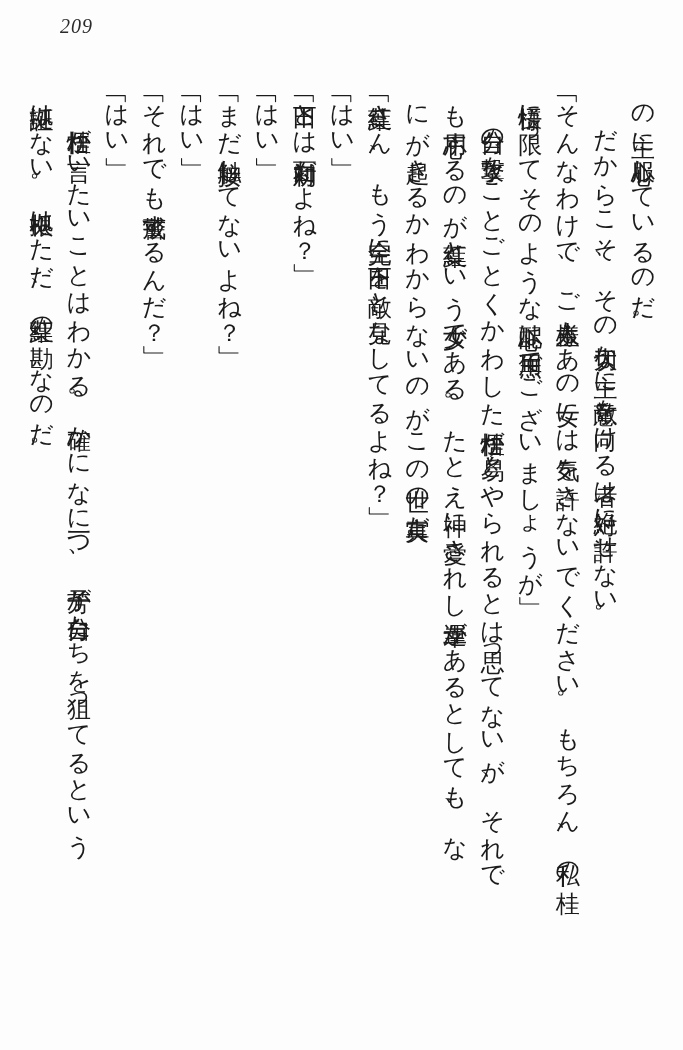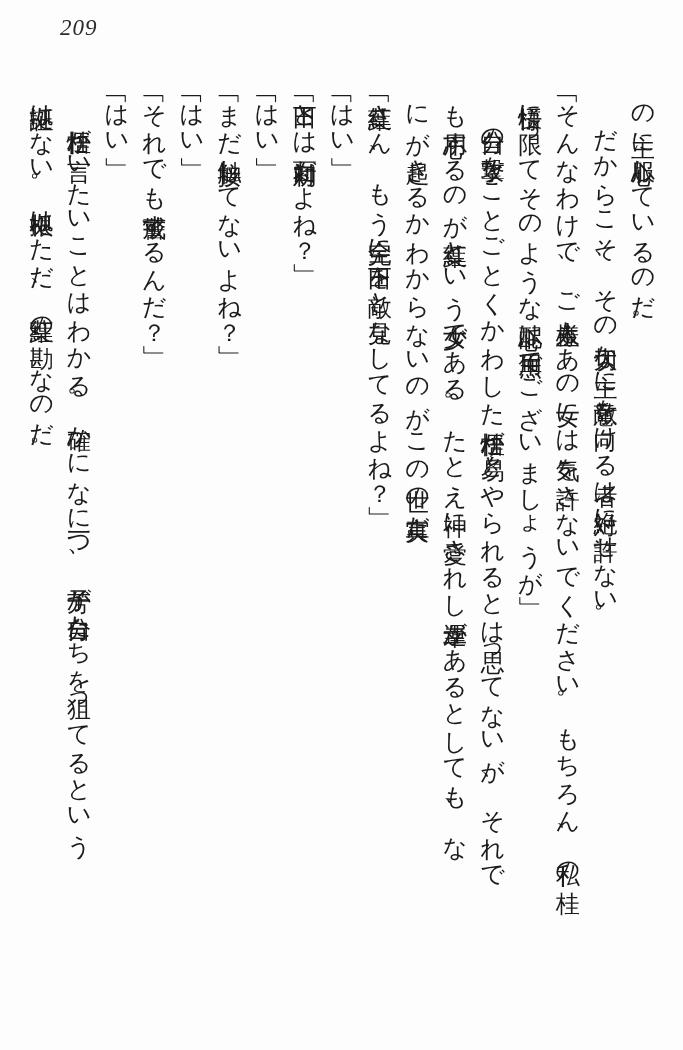--- a/index.html
+++ b/index.html
@@ -16,21 +16,21 @@
     .page {
       position: absolute;
       inset: 0;
     }
     .page-number {
       position: absolute;
       top: 15px;
       left: 60px;
       font-family: "Liberation Serif", "DejaVu Serif", serif;
       font-style: italic;
-      font-size: 23px;
+      font-size: 20px;
       color: #2b2b2b;
       letter-spacing: 1px;
     }
     .text-block {
       position: absolute;
       top: 88px;
       right: 22px;
       height: 912px;
       writing-mode: vertical-rl;
       text-orientation: upright;

